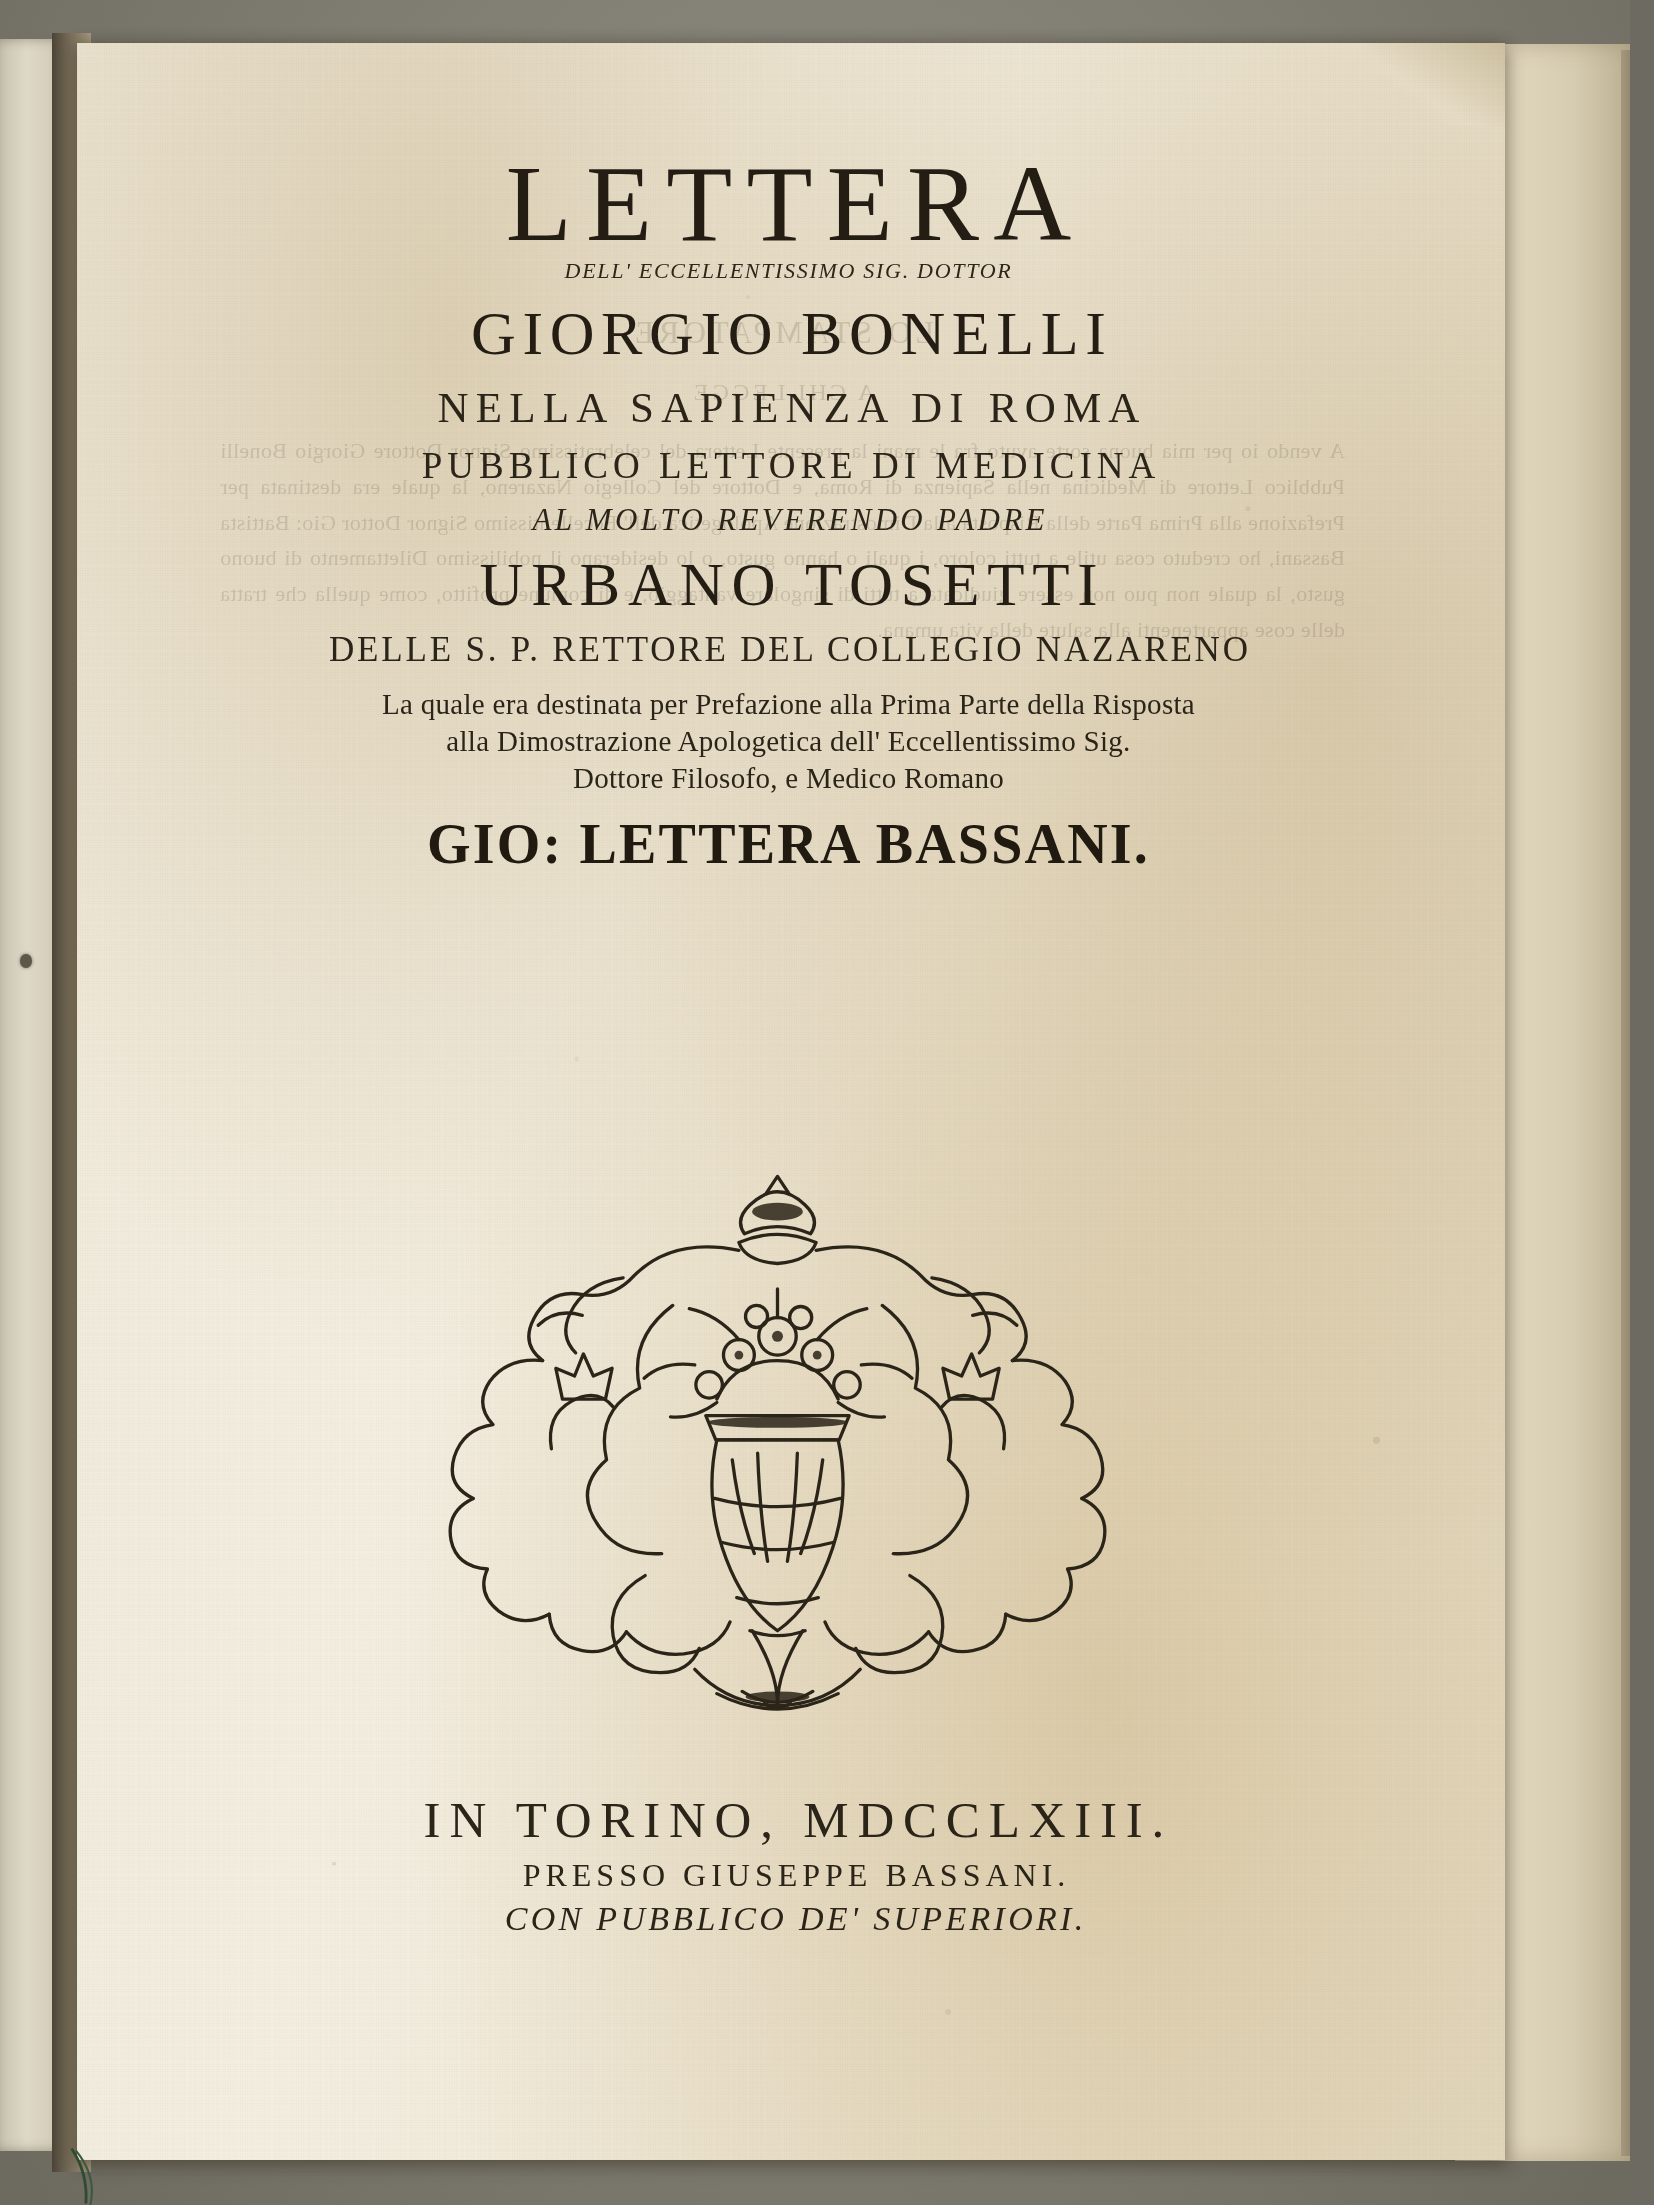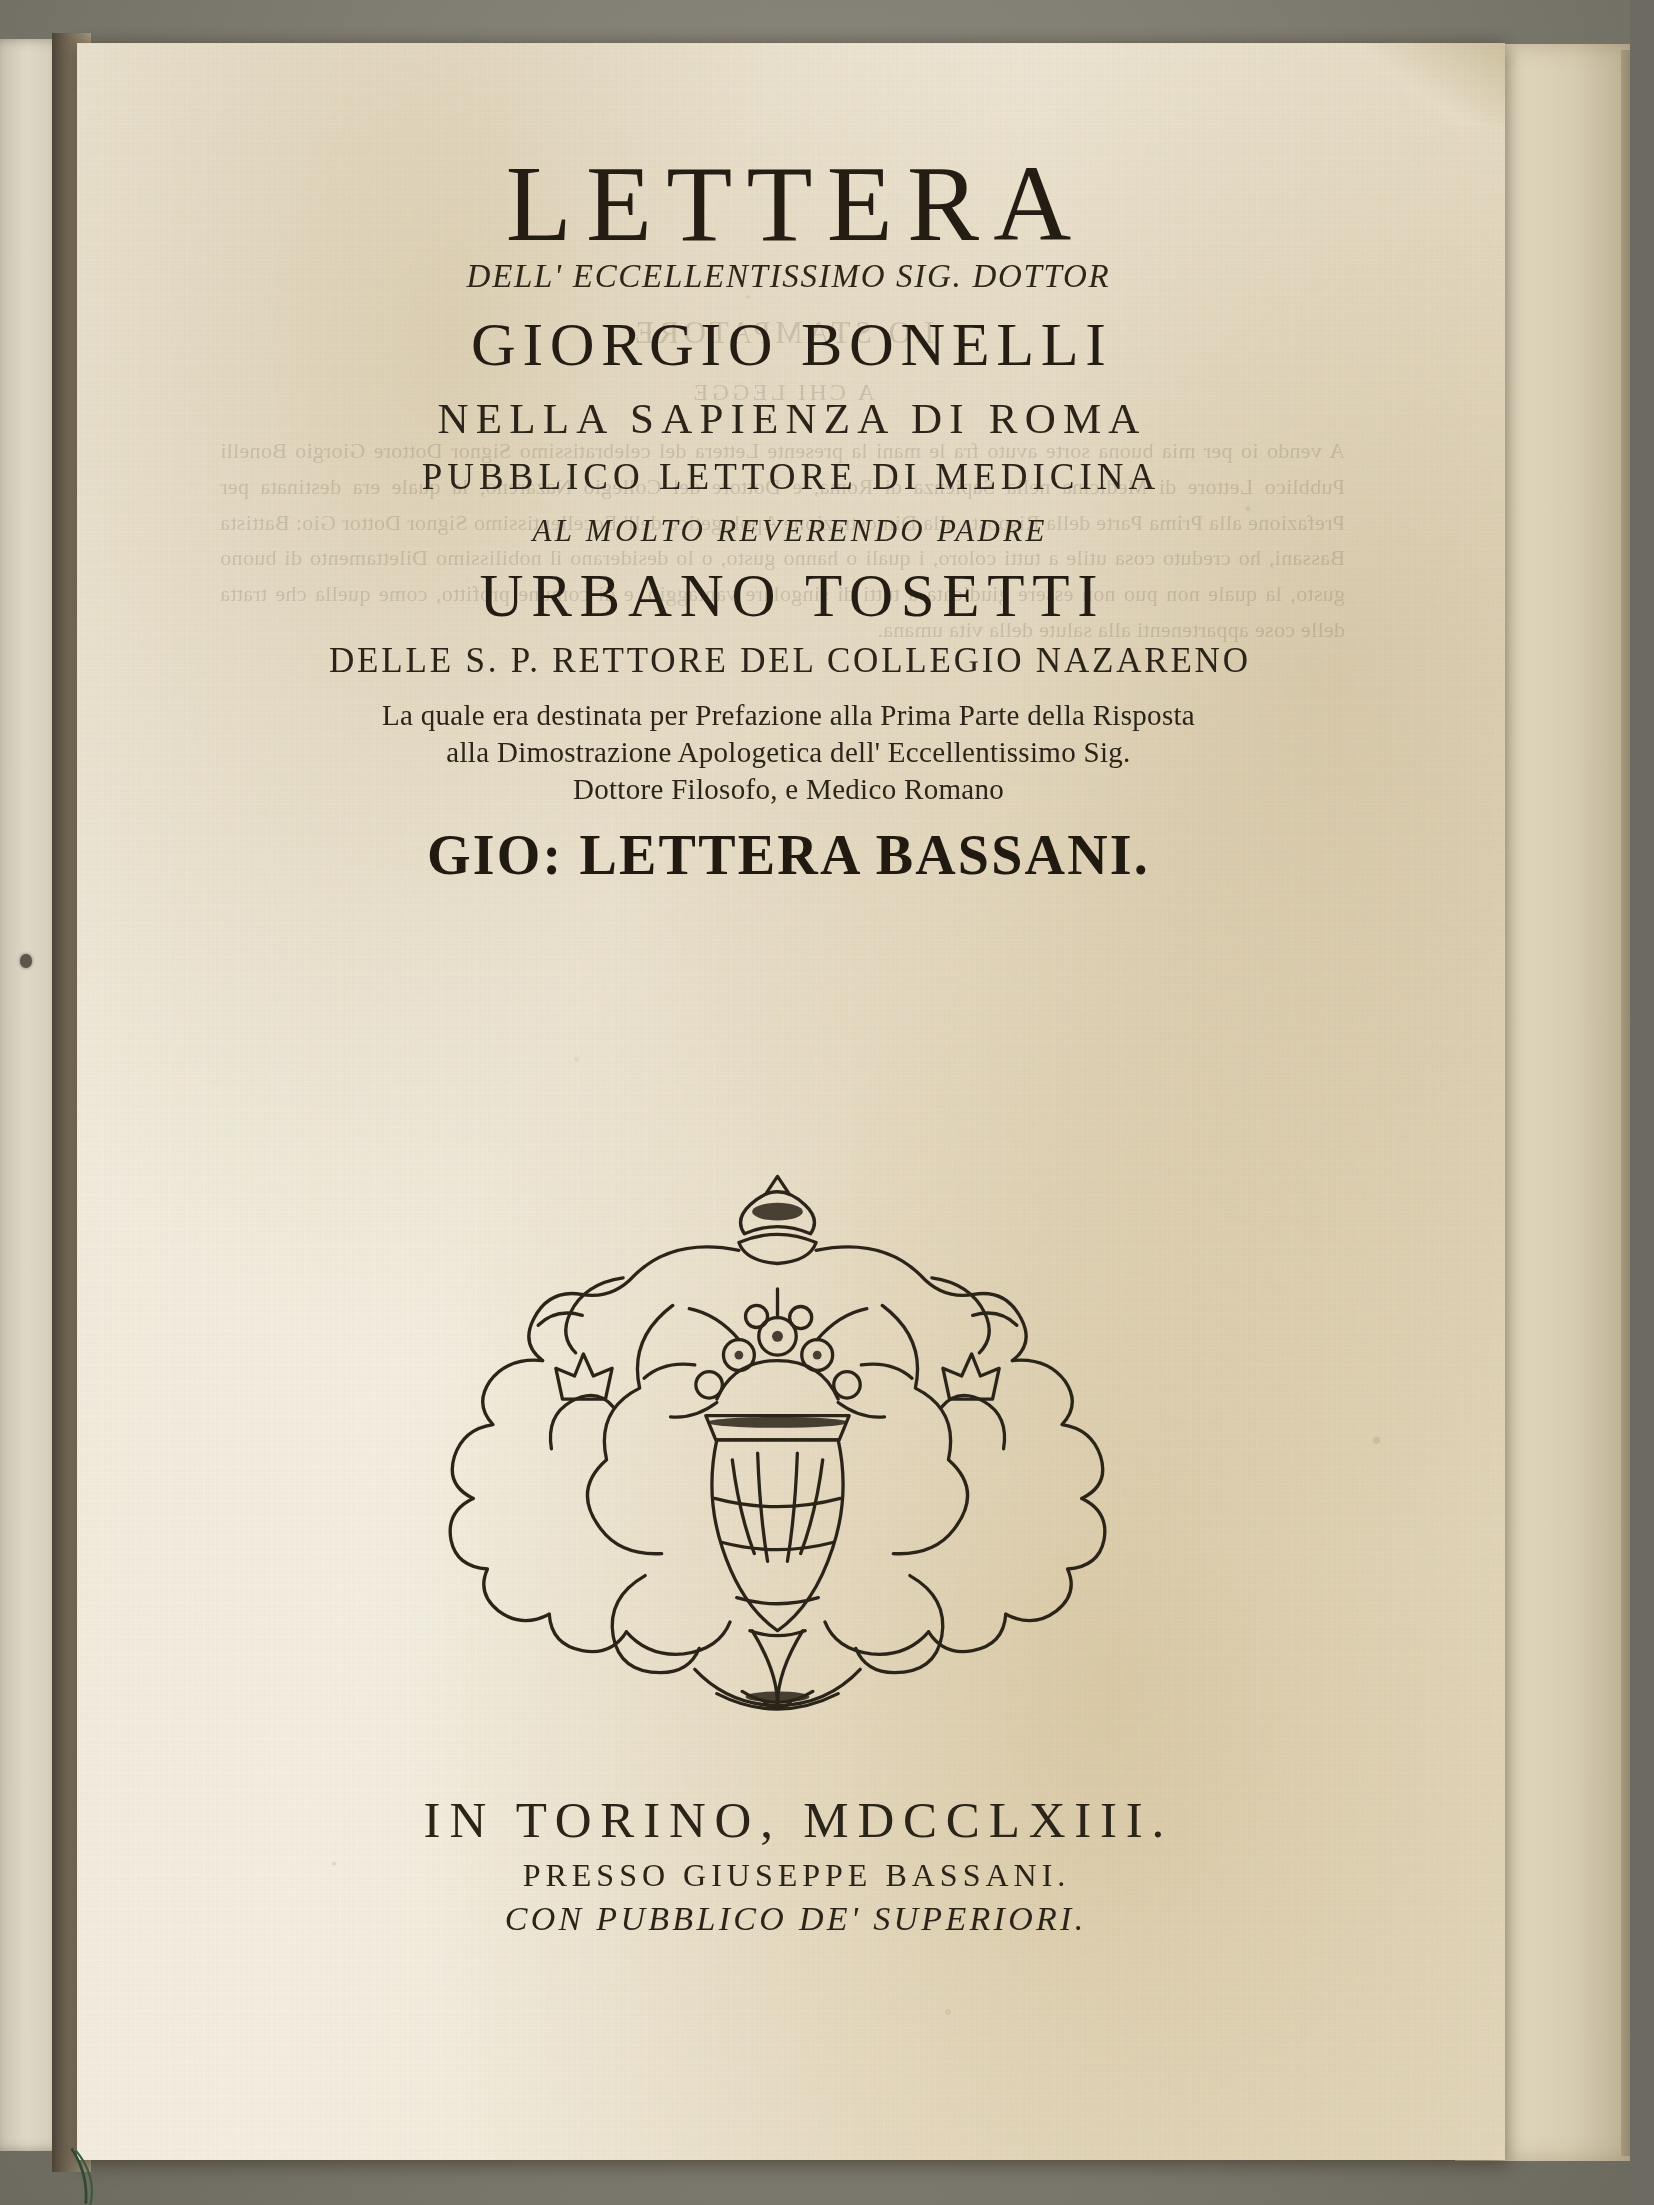--- a/index.html
+++ b/index.html
@@ -141,21 +141,21 @@
 
   .l-lettera {
     font-size: 108px;
     letter-spacing: 14.3px;
     line-height: .95;
     font-weight: 400;
     text-indent: 14.3px;
     color: #241d14;
   }
   .l-dell {
-    font-size: 33px;
+    font-size: 22px;
     font-style: italic;
     letter-spacing: 1.7px;
     margin-top: 2.2px;
     color: #2e2618;
     font-family: Liberation Serif, serif;
   }
   .l-name1 {
     font-size: 62px;
     letter-spacing: 6.6px;
     margin-top: 14.3px;

